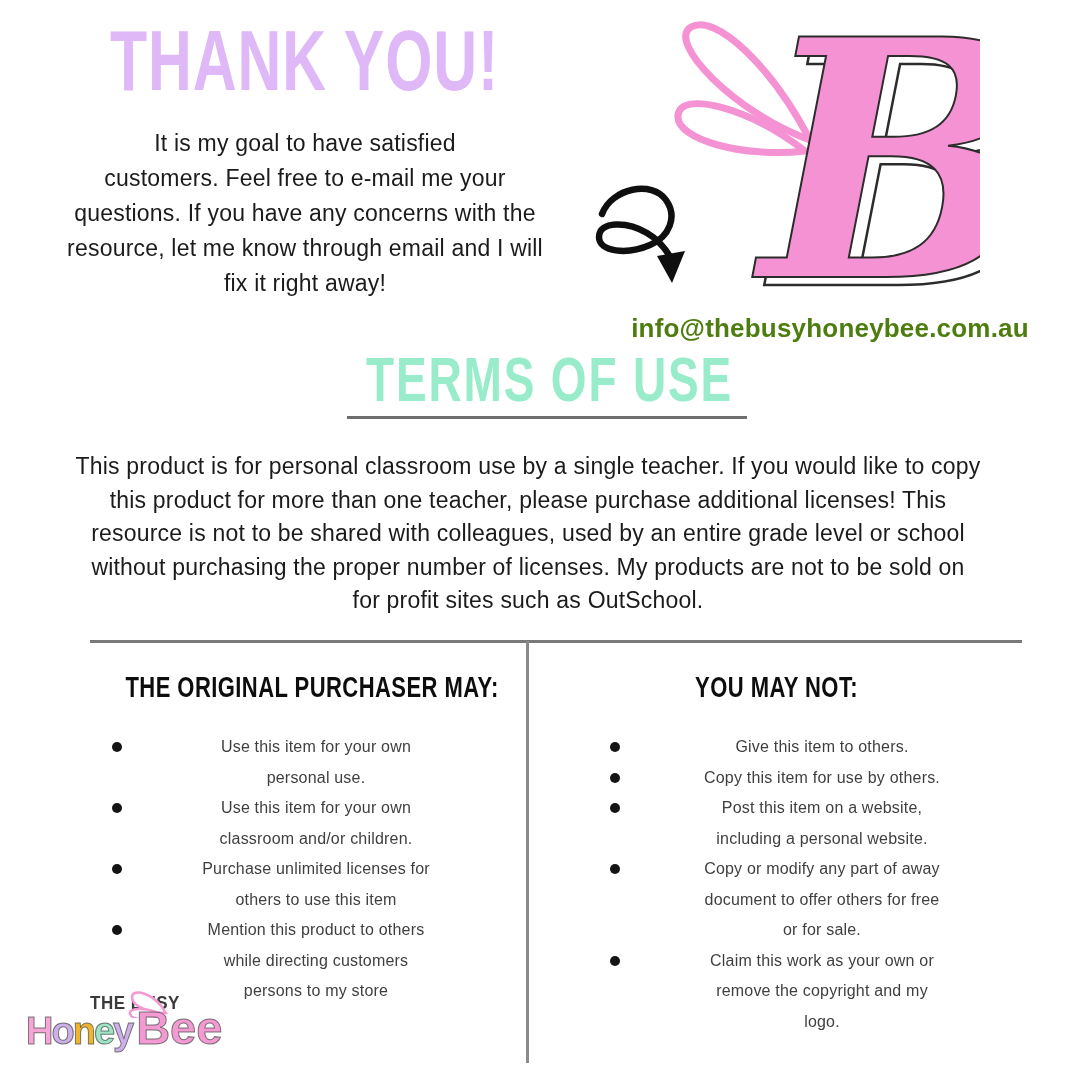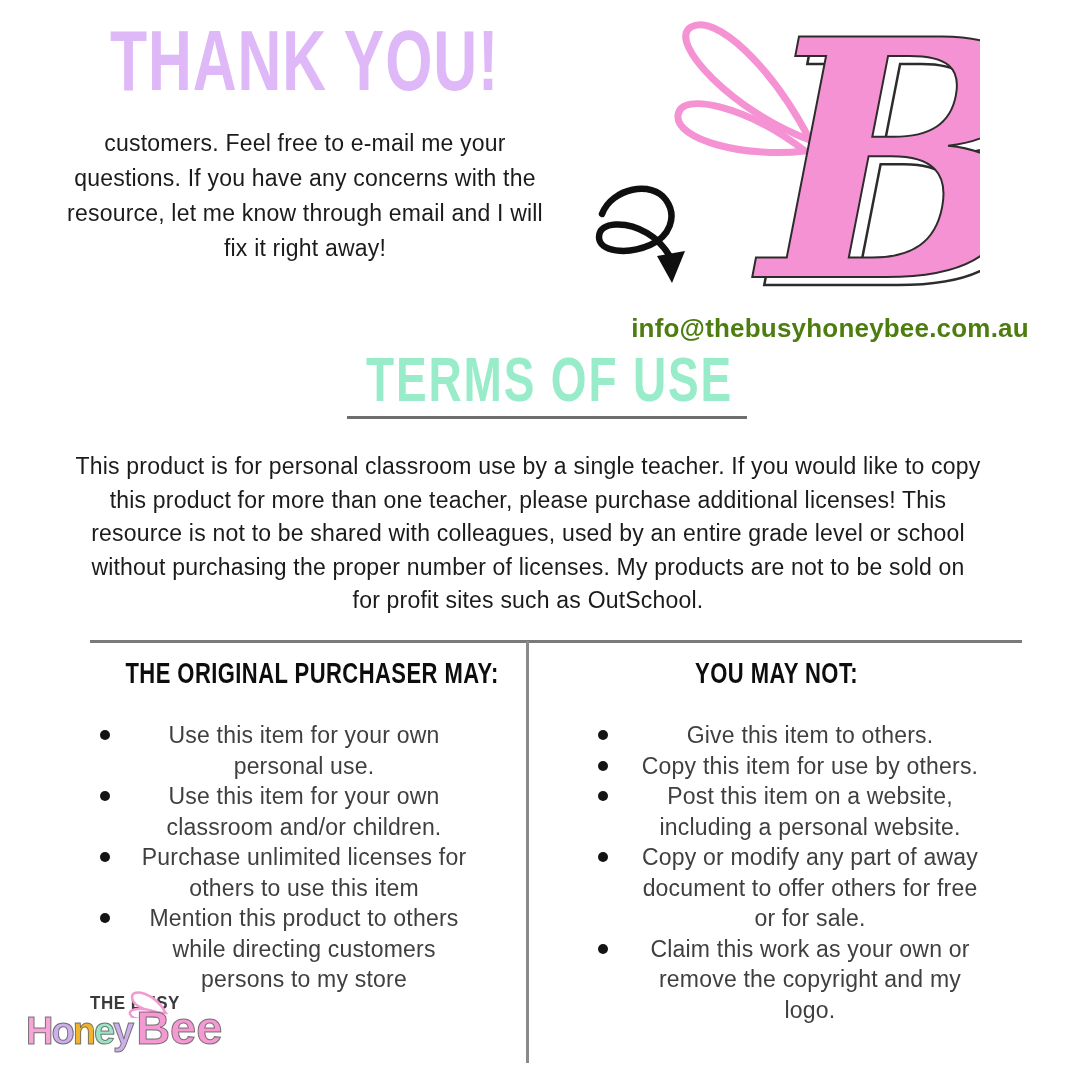--- a/index.html
+++ b/index.html
@@ -36,29 +36,29 @@
   .email {
     left:600px; top:313px; width:460px; text-align:center;
     font-weight:bold; font-size:26px; letter-spacing:0.2px; color:#4d7c0f;
   }
 
   
   .hrule { left:90px; top:640px; width:932px; height:3px; background:#7a7a7a; }
   .vrule { left:526px; top:641px; width:3px; height:422px; background:#8a8a8a; }
 
   
-  .col-head { top:658px; text-align:center;text-decoration:underline; }
+  .col-head { top:672px; text-align:center;text-decoration:underline; }
   .col-head .display { font-size:25px; letter-spacing:0.5px; transform:scale(0.88,1.18); transform-origin:center; color:#0d0d0d; }
   .col-head.left { left:100px; width:390px; }
   .col-head.right { left:592px; width:370px; }
 
   
   ul.bullets {
-    margin:0; padding:0; list-style:none;
-    font-size:23px; line-height:30.5px; color:#3f3f3f; letter-spacing:0.2px;
+    margin:12px; padding:0; list-style:none;
+    font-size:16px; line-height:30.5px; color:#3f3f3f; letter-spacing:0.2px;
   }
   ul.bullets.left  { left:92px;  top:720px; width:392px; }
   ul.bullets.right { left:590px; top:720px; width:408px; }
   ul.bullets li { position:relative; padding-left:32px; text-align:center; }
   ul.bullets li::before {
     content:""; position:absolute; left:8px; top:10px;
     width:10px; height:10px; border-radius:50%; background:#141414;
   }
 
   
@@ -84,20 +84,21 @@
 </head>
 <body>
 
 <div class="page">
 
   <div class="abs display-wrap thank-you-wrap">
     <span class="display" style="color: rgb(223, 184, 247);">THANK YOU!</span>
   </div>
 
   <div class="abs intro">
+      <div>It is my goal to have satisfied</div>
       <div>customers. Feel free to e-mail me your</div>
       <div>questions. If you have any concerns with the</div>
       <div>resource, let me know through email and I will</div>
       <div>fix it right away!</div>
     </div>
 
   <svg class="abs" style="left:592px; top:180px;" width="105" height="112" viewBox="0 0 105 112">
     <path d="M 10,34 C 20,8 60,0 74,20 C 86,37 77,57 58,65 C 35,75 7,72 7,57 C 7,41 35,41 55,53 C 67,60 74,69 80,80" fill="none" stroke="#0f0f0f" stroke-width="6.5" stroke-linecap="round"></path>
     <path d="M 65,76 L 93,71 L 80,103 Z" fill="#0f0f0f"></path>
   </svg>

